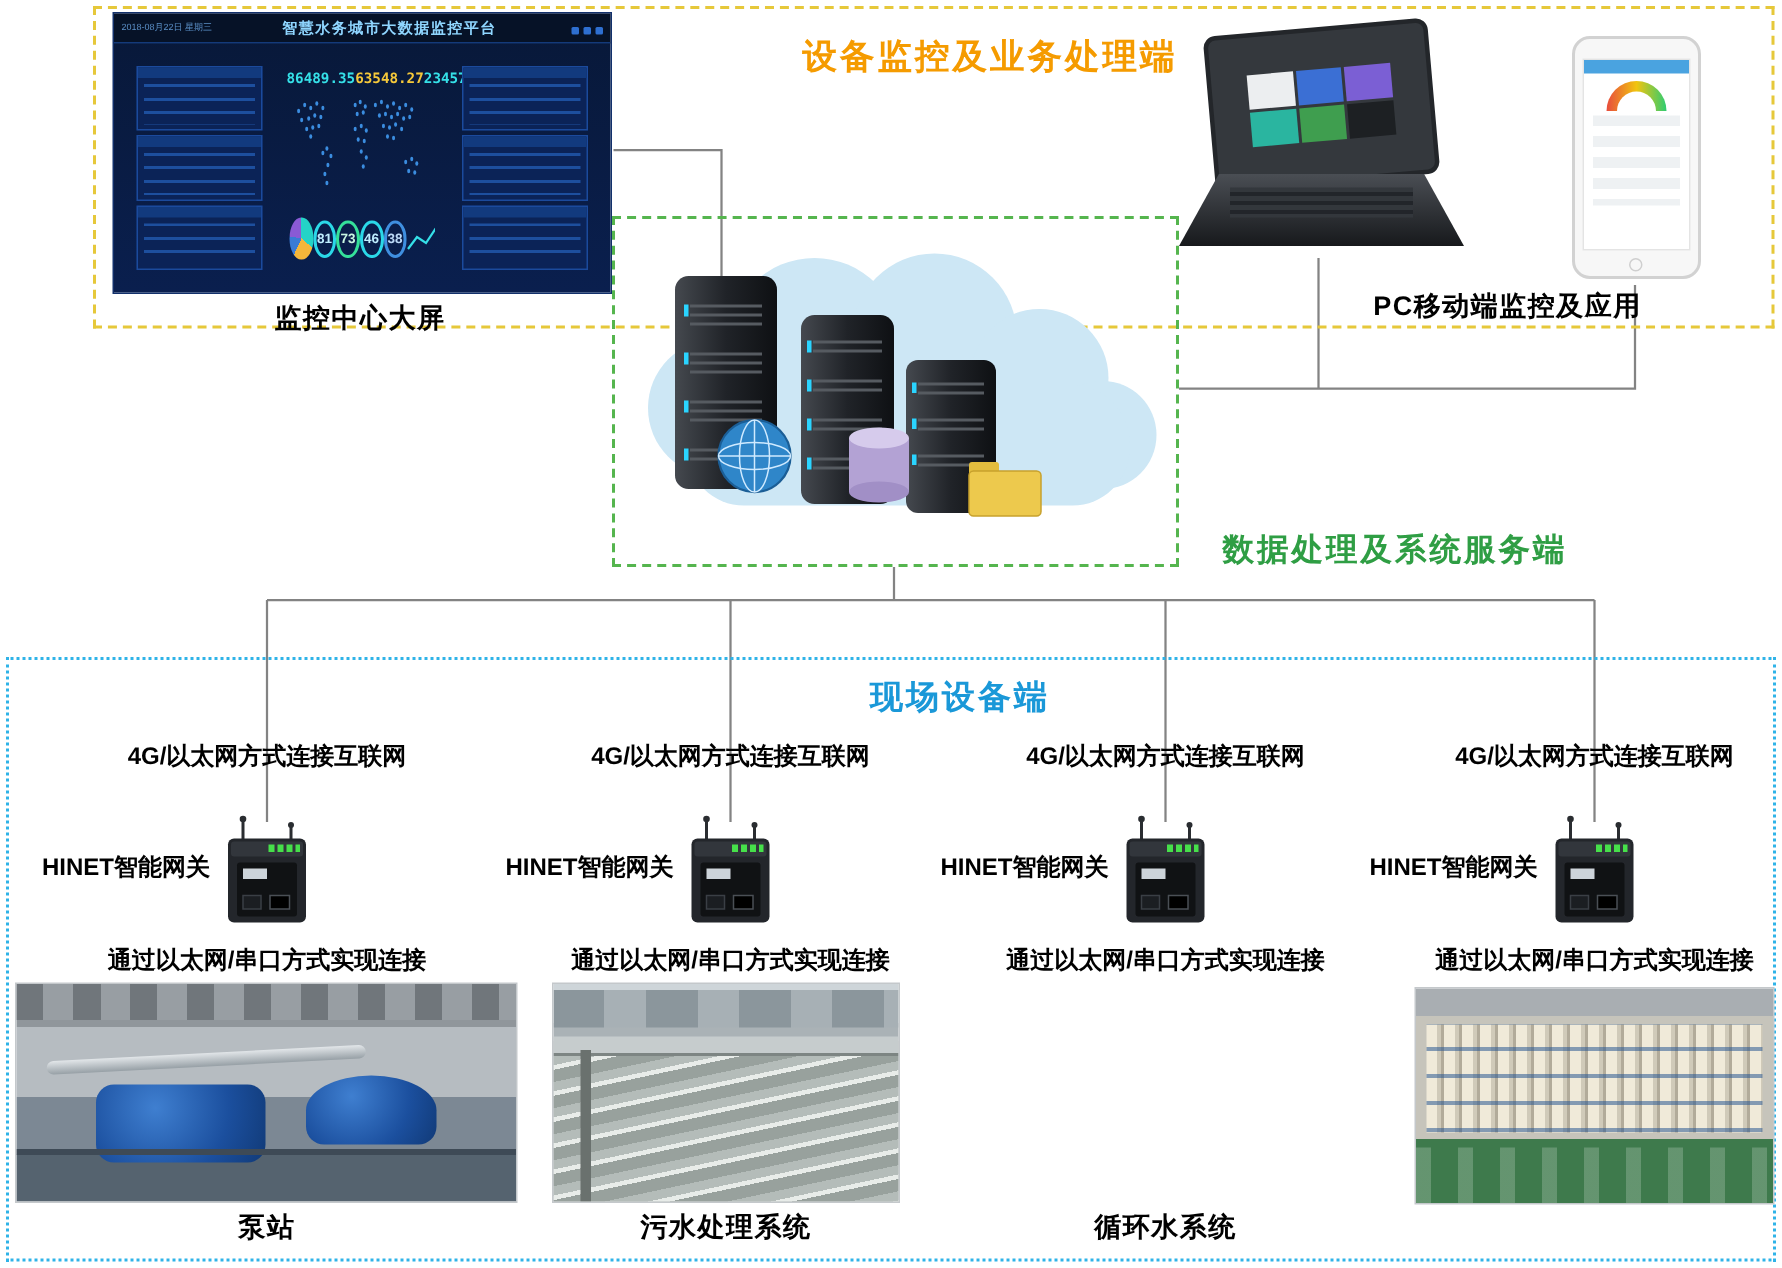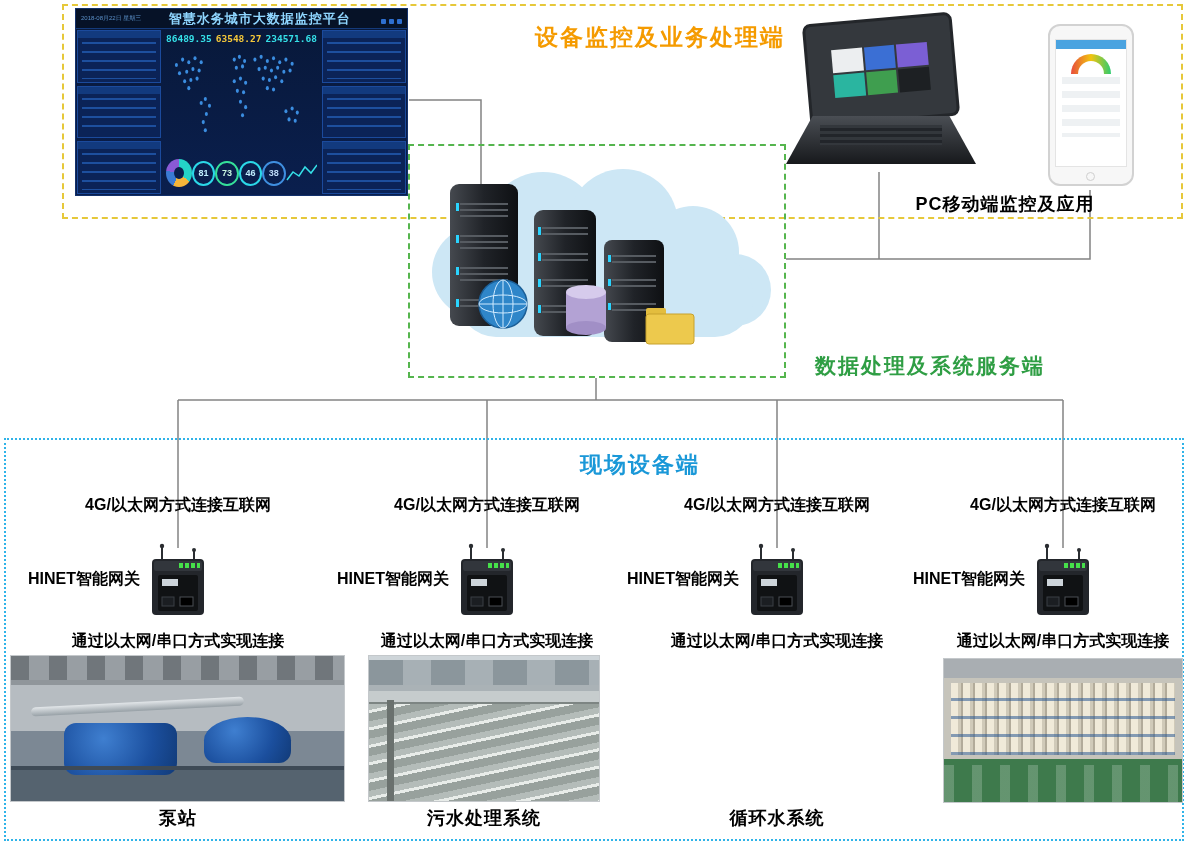--- a/index.html
+++ b/index.html
@@ -18,24 +18,24 @@
   .caption{font-weight:bold;color:#000;text-align:center;font-size:18px;letter-spacing:1px}
   .lbl{font-weight:bold;color:#000;text-align:center;font-size:16px;line-height:1.35}
   .lbl-right{text-align:right}
 
   
   .lines{position:absolute;left:0;top:0;width:1188px;height:845px}
 
   
   .dashboard{background:linear-gradient(#081838,#0a1f4e);border:1px solid #12306b;display:flex;flex-direction:column;overflow:hidden}
   .dash-header{height:20px;background:#061227;display:flex;align-items:center;justify-content:space-between;padding:0 5px;border-bottom:1px solid #143a7a;flex:0 0 20px}
-  .dash-title{color:#8fd6ff;font-size:13px;font-weight:bold;letter-spacing:1px;white-space:nowrap}
+  .dash-title{color:#8fd6ff;font-size:10px;font-weight:bold;letter-spacing:1px;white-space:nowrap}
   .dash-date{color:#5b8fc7;font-size:6px;white-space:nowrap}
   .dash-icons i{display:inline-block;width:5px;height:5px;background:#2e6fd0;margin-left:3px;border-radius:1px}
-  .dash-body{flex:1;display:flex;gap:3px;padding:1px}
+  .dash-body{flex:1;display:flex;gap:16px;padding:15px}
   .dash-col{width:84px;display:flex;flex-direction:column;gap:3px}
   .dash-panel{flex:1;background:#0b2357;border:1px solid #1b4a9c;position:relative;overflow:hidden}
   .dash-panel::before{content:"";position:absolute;left:0;top:0;right:0;height:7px;background:#123a7e}
   .dash-panel::after{content:"";position:absolute;left:4px;right:4px;top:11px;bottom:3px;
      background:repeating-linear-gradient(#1d4f9e 0 2px,transparent 2px 9px)}
   .dash-center{flex:1;display:flex;flex-direction:column;min-width:0}
   .dash-stats{display:flex;justify-content:space-around;align-items:center;padding:2px 0;flex:0 0 16px}
   .stat{font-size:9.5px;font-weight:bold;font-family:"DejaVu Sans Mono",monospace}
   .c-cyan{color:#35e0e8}.c-yellow{color:#f5c83a}
   .dash-map{flex:1;width:100%}
@@ -225,20 +225,21 @@
             </svg>
         </div>
       </div>
       <div class="dash-col">
         <div class="dash-panel"></div>
         <div class="dash-panel"></div>
         <div class="dash-panel"></div>
       </div>
     </div>
   </div>
+  <div class="abs caption" style="left:85px;top:200px;width:310px">监控中心大屏</div>
 
   <div class="abs" style="left:792px;top:18px;width:190px;height:160px">
     <div class="laptop-screen">
       <div class="lt-grid">
         <i class="lt-c1"></i>
           <i class="lt-c2"></i>
           <i class="lt-c3"></i>
         <i class="lt-c4"></i>
           <i class="lt-c5"></i>
           <i class="lt-c6"></i>

